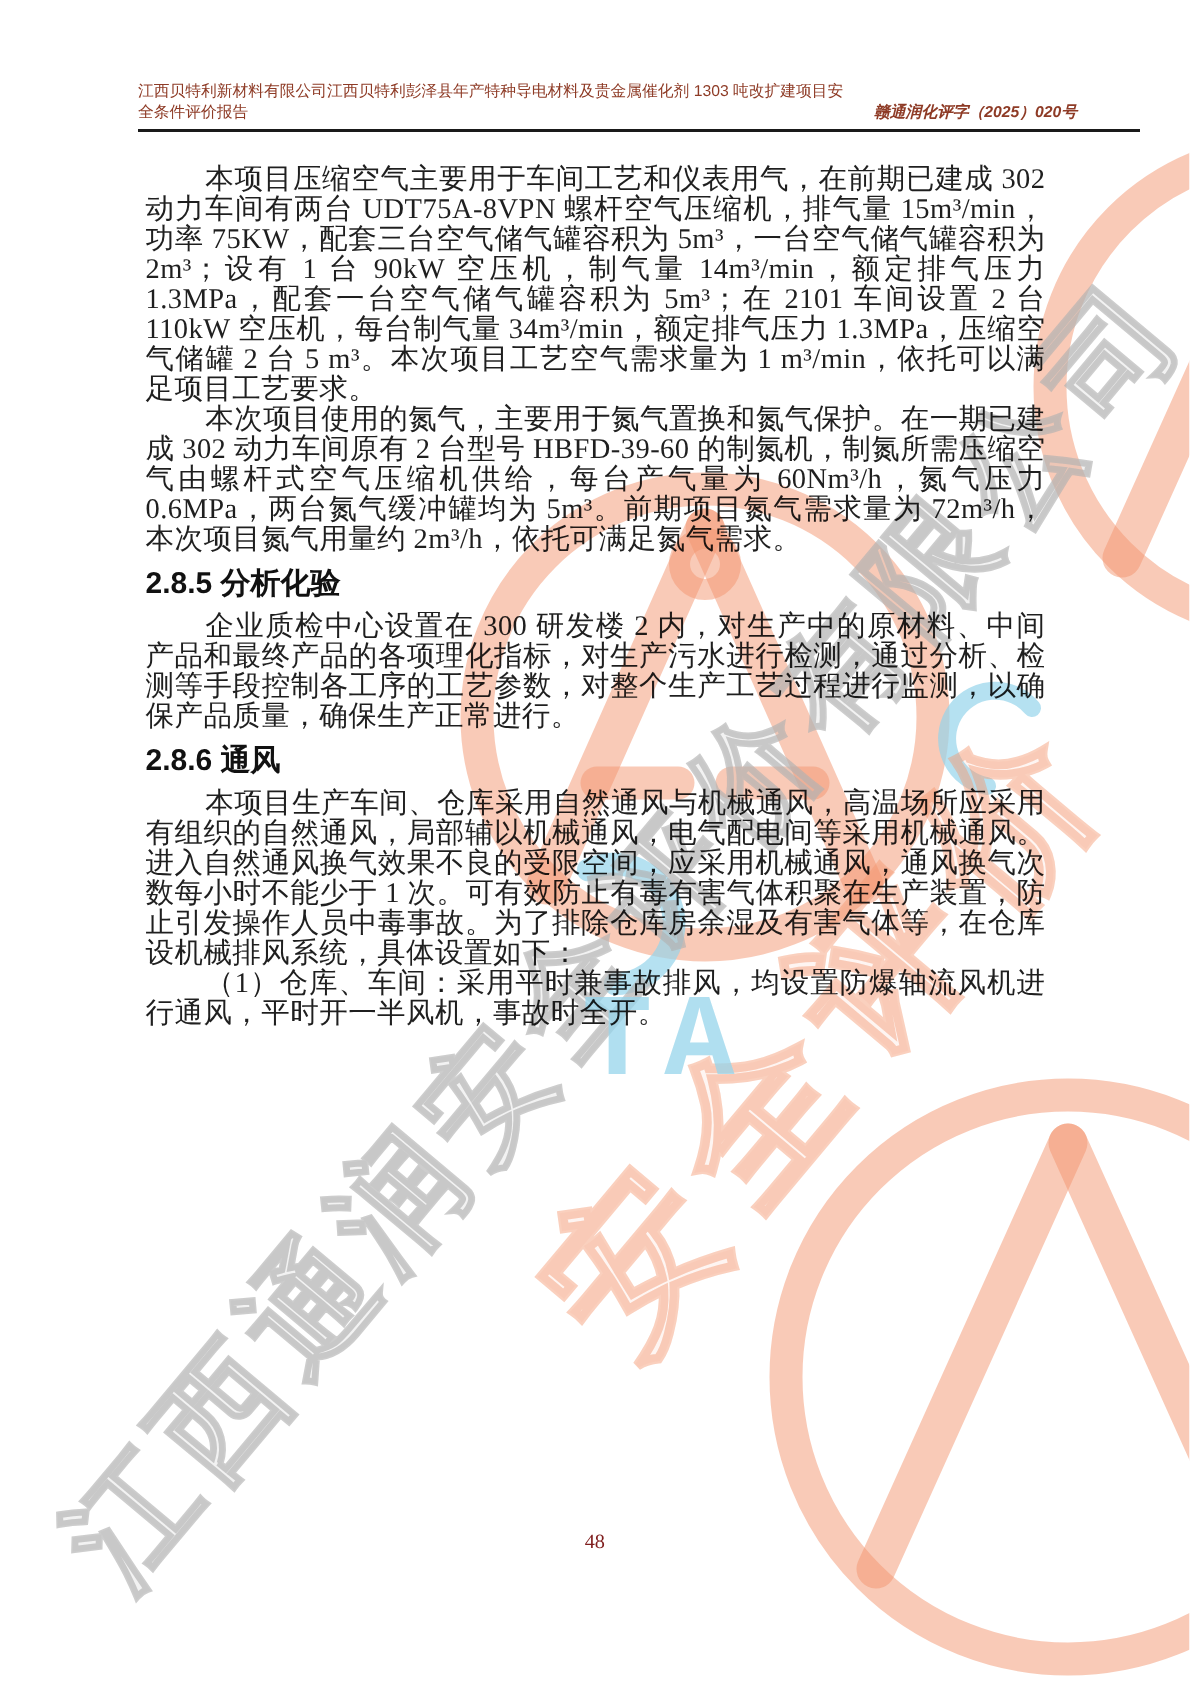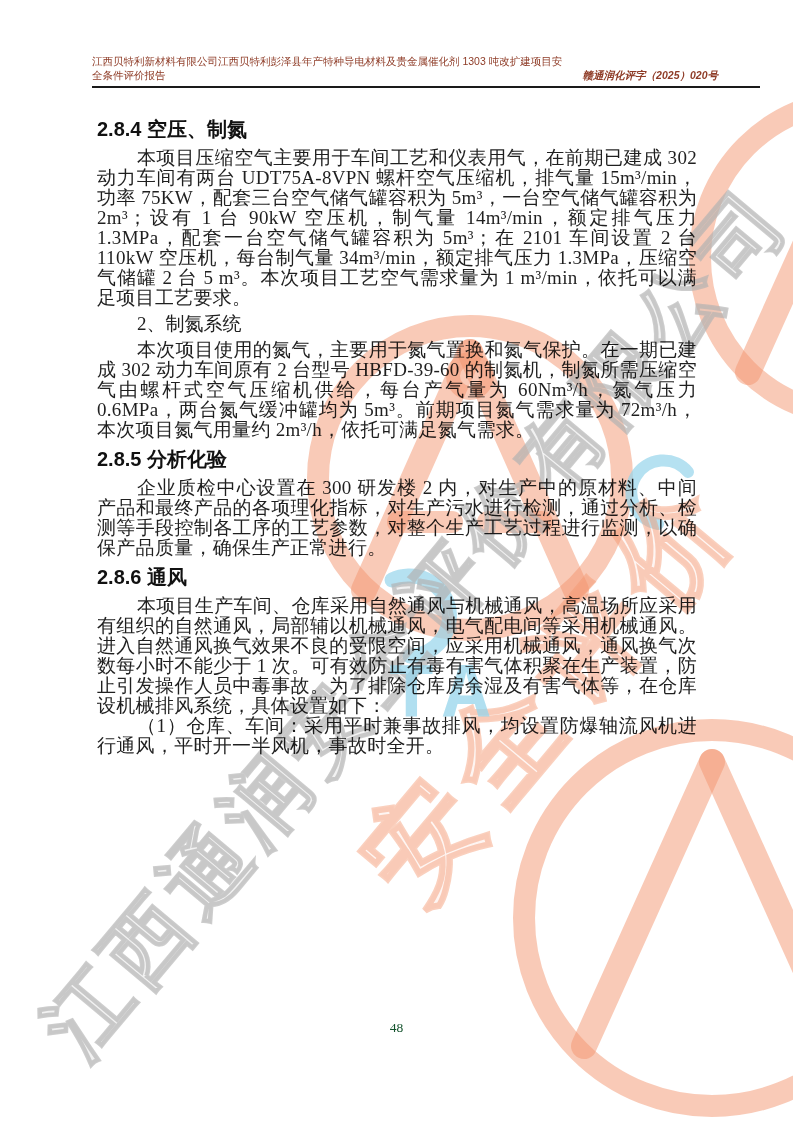--- a/index.html
+++ b/index.html
@@ -43,21 +43,21 @@
     margin:0;
     letter-spacing:0.3px;
   }
   .sub-line{
     font-size:19px;line-height:32px;
     text-indent:2.1em;margin:0;
   }
   
   .page-footer{
     position:absolute;left:0;top:1020px;width:100%;
-    text-align:center;font-size:13.5px;color:#14532d;
+    text-align:center;font-size:13.5px;color:#7f1d1d;
     z-index:1;
   }
   
   .watermark{
     position:absolute;inset:0;
     z-index:2;
     pointer-events:none;
     mix-blend-mode:multiply;
   }
   .wm-company{
@@ -88,23 +88,21 @@
 </style>
 </head>
 <body>
 
 <div class="page-header">
   <span class="left">江西贝特利新材料有限公司江西贝特利彭泽县年产特种导电材料及贵金属催化剂 1303 吨改扩建项目安全条件评价报告</span>
   <span class="right">赣通润化评字（2025）020号</span>
 </div>
 
 <div class="main">
-  <div class="sec-heading">2.8.4 空压、制氮</div>
   <p class="para">本项目压缩空气主要用于车间工艺和仪表用气，在前期已建成 302 动力车间有两台 UDT75A-8VPN 螺杆空气压缩机，排气量 15m³/min，功率 75KW，配套三台空气储气罐容积为 5m³，一台空气储气罐容积为 2m³；设有 1 台 90kW 空压机，制气量 14m³/min，额定排气压力 1.3MPa，配套一台空气储气罐容积为 5m³；在 2101 车间设置 2 台 110kW 空压机，每台制气量 34m³/min，额定排气压力 1.3MPa，压缩空气储罐 2 台 5 m³。本次项目工艺空气需求量为 1 m³/min，依托可以满足项目工艺要求。</p>
-  <p class="sub-line">2、制氮系统</p>
   <p class="para">本次项目使用的氮气，主要用于氮气置换和氮气保护。在一期已建成 302 动力车间原有 2 台型号 HBFD-39-60 的制氮机，制氮所需压缩空气由螺杆式空气压缩机供给，每台产气量为 60Nm³/h，氮气压力 0.6MPa，两台氮气缓冲罐均为 5m³。前期项目氮气需求量为 72m³/h，本次项目氮气用量约 2m³/h，依托可满足氮气需求。</p>
 
   <div class="sec-heading">2.8.5 分析化验</div>
   <p class="para">企业质检中心设置在 300 研发楼 2 内，对生产中的原材料、中间产品和最终产品的各项理化指标，对生产污水进行检测，通过分析、检测等手段控制各工序的工艺参数，对整个生产工艺过程进行监测，以确保产品质量，确保生产正常进行。</p>
 
   <div class="sec-heading">2.8.6 通风</div>
   <p class="para">本项目生产车间、仓库采用自然通风与机械通风，高温场所应采用有组织的自然通风，局部辅以机械通风，电气配电间等采用机械通风。进入自然通风换气效果不良的受限空间，应采用机械通风，通风换气次数每小时不能少于 1 次。可有效防止有毒有害气体积聚在生产装置，防止引发操作人员中毒事故。为了排除仓库房余湿及有害气体等，在仓库设机械排风系统，具体设置如下：</p>
   <p class="para">（1）仓库、车间：采用平时兼事故排风，均设置防爆轴流风机进行通风，平时开一半风机，事故时全开。</p>
 </div>
 

